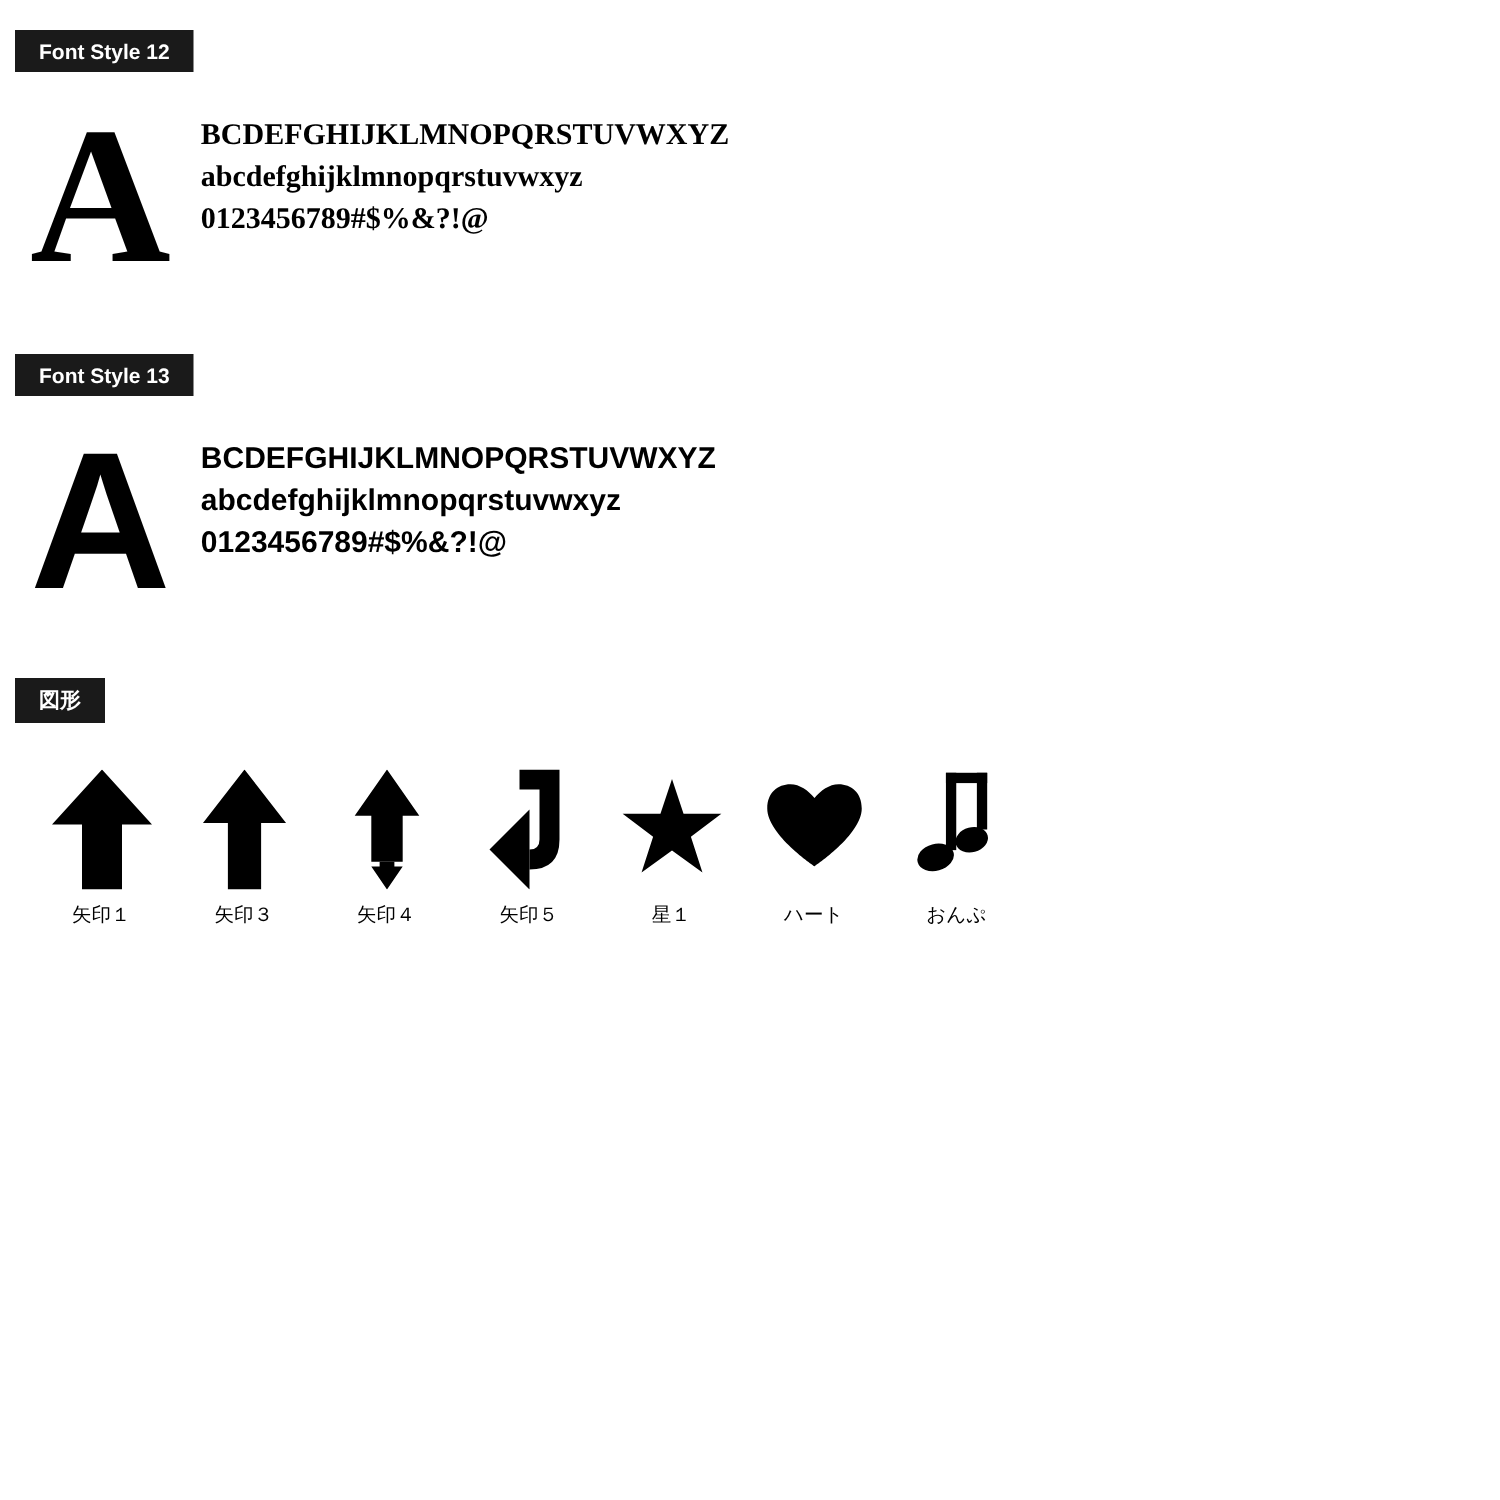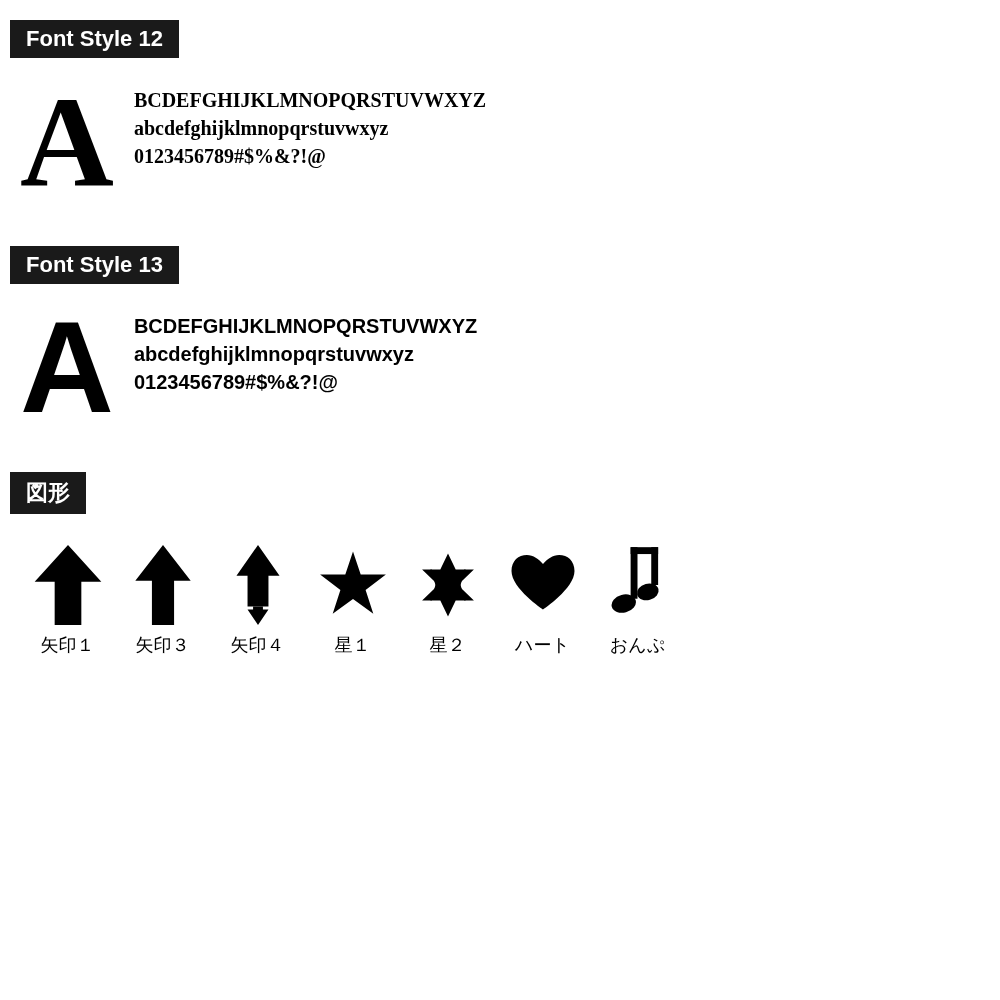--- a/index.html
+++ b/index.html
@@ -17,21 +17,21 @@
       padding: 20px 10px;
     }
 
     
     .section-label {
       display: inline-block;
       background: #1a1a1a;
       color: #ffffff;
       font-family: sans-serif;
       font-weight: bold;
-      font-size: 22px;
+      font-size: 14px;
       padding: 6px 16px;
       margin-bottom: 18px;
     }
 
     
     .font-section {
       margin-bottom: 40px;
     }
 
     .font-demo {
@@ -101,21 +101,21 @@
       color: #000000;
       margin-bottom: 6px;
       display: flex;
       align-items: center;
       justify-content: center;
       height: 85px;
     }
 
     .shape-label {
       font-family: sans-serif;
-      font-size: 18px;
+      font-size: 13px;
       text-align: left;
       color: #000000;
     }
 
     
     .shape-icon svg {
       width: 70px;
       height: 80px;
       fill: #000000;
     }
@@ -185,39 +185,39 @@
       <div class="shape-item">
         <div class="shape-icon">
           <svg viewBox="0 0 70 130" xmlns="http://www.w3.org/2000/svg">
             <polygon points="35,0 70,50 52,50 52,100 18,100 18,50 0,50"></polygon>
             <polygon points="18,105 35,130 52,105 43,105 43,100 27,100 27,105"></polygon>
           </svg>
         </div>
         <div class="shape-label">矢印４</div>
       </div>
 
+      <div class="shape-item">
+        <div class="shape-icon">
+          <svg viewBox="0 0 100 120" xmlns="http://www.w3.org/2000/svg">
+            <path d="M80,0 L80,70 Q80,100 50,100 L50,80 Q60,80 60,70 L60,20 L40,20 L40,0 Z"></path>
+            <polygon points="10,80 50,120 50,40 10,80"></polygon>
+          </svg>
+        </div>
+        <div class="shape-label">矢印５</div>
+      </div>
 
       <div class="shape-item">
         <div class="shape-icon">
           <svg viewBox="0 0 100 100" xmlns="http://www.w3.org/2000/svg">
             <polygon points="50,2 61,35 97,35 68,57 79,91 50,70 21,91 32,57 3,35 39,35"></polygon>
           </svg>
         </div>
         <div class="shape-label">星１</div>
       </div>
 
-      <div class="shape-item">
-        <div class="shape-icon">
-          <svg viewBox="0 0 100 100" xmlns="http://www.w3.org/2000/svg">
-            <polygon points="50,5 61,28 87,28 67,47 75,73 50,58 25,73 33,47 13,28 39,28"></polygon>
-            <polygon points="50,95 39,72 13,72 33,53 25,27 50,42 75,27 67,53 87,72 61,72"></polygon>
-          </svg>
-        </div>
-        <div class="shape-label">星２</div>
-      </div>
 
       <div class="shape-item">
         <div class="shape-icon">
           <svg viewBox="0 0 100 90" xmlns="http://www.w3.org/2000/svg">
             <path d="M50,80 C50,80 5,50 5,25 C5,10 15,2 27,2 C36,2 44,8 50,15 C56,8 64,2 73,2 C85,2 95,10 95,25 C95,50 50,80 50,80Z"></path>
           </svg>
         </div>
         <div class="shape-label">ハート</div>
       </div>
 

